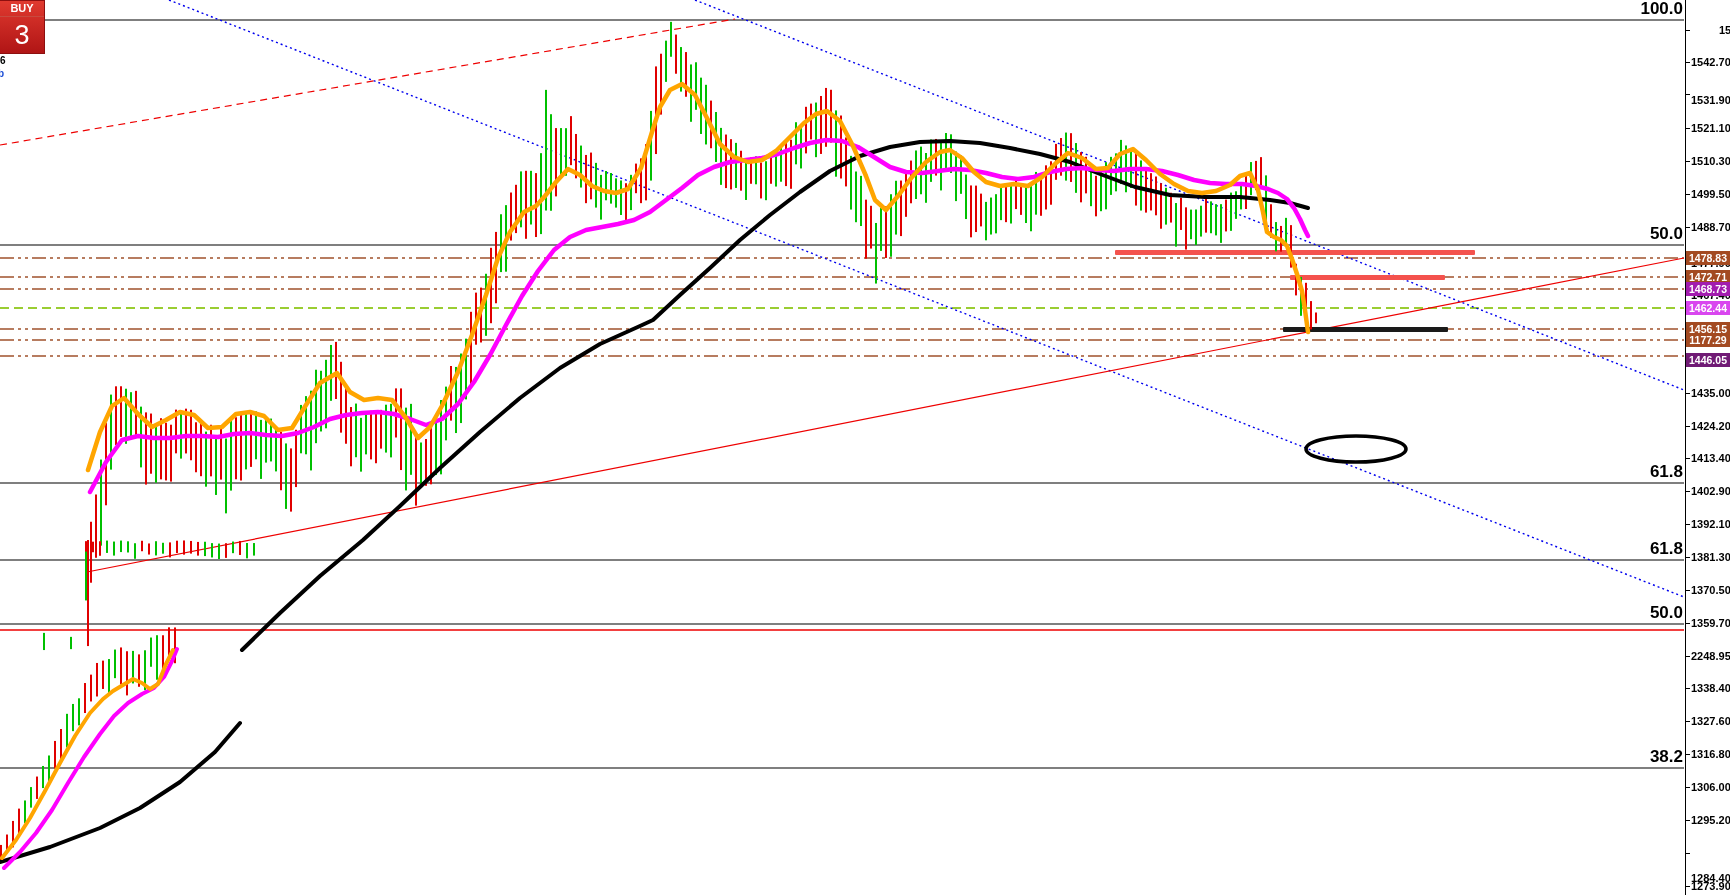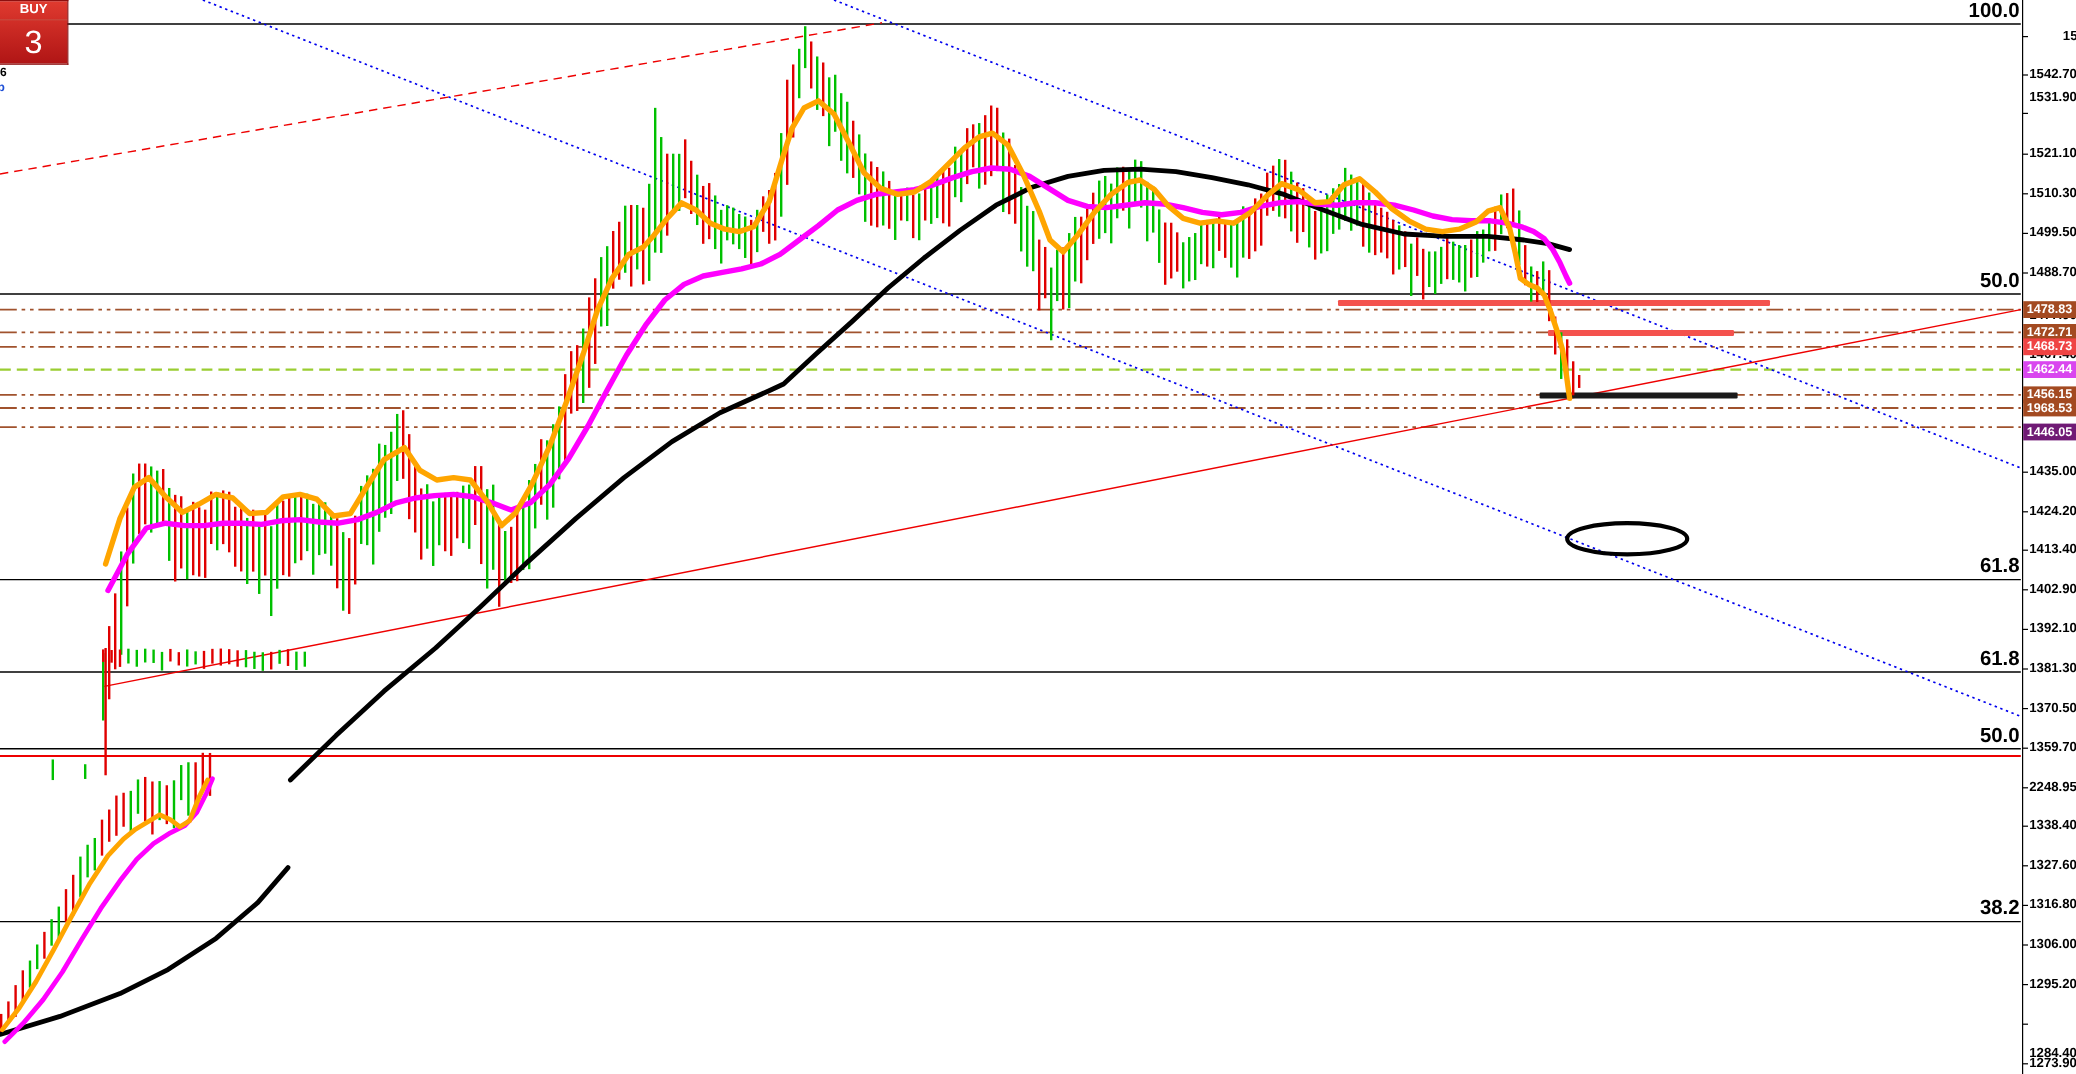--- a/index.html
+++ b/index.html
@@ -7,21 +7,21 @@
   #stage{position:relative;width:1730px;height:895px;background:#fff;}
   #plot{position:absolute;left:0;top:0;}
   #axis-border{position:absolute;left:1685px;top:0;width:1px;height:895px;background:#000;}
   .axis-label{position:absolute;left:1691px;transform:translateY(-50%);font-size:11px;font-weight:700;
     color:#000;white-space:nowrap;letter-spacing:0px;}
   .axis-tick{position:absolute;left:1685px;width:5px;height:1px;background:#000;}
   .badge{position:absolute;left:1686px;width:44px;height:14px;transform:translateY(-50%);
     color:#fff;font-size:10.5px;font-weight:700;text-align:center;line-height:14px;white-space:nowrap;}
   .fib-label{position:absolute;width:60px;text-align:right;transform:translateY(-100%);
     font-size:17px;font-weight:700;color:#000;}
-  #buy-panel{position:absolute;left:0;top:0;width:57px;height:54px;
+  #buy-panel{position:absolute;left:0;top:0;width:45px;height:54px;
     background:linear-gradient(#e03a2f,#b01515);border:1px solid #8d0f0f;border-left:none;
     box-sizing:border-box;color:#fff;text-align:center;cursor:pointer;}
   #buy-panel .buy-cap{font-size:11px;font-weight:700;line-height:15px;border-bottom:1px solid #c84a3f;}
   #buy-panel .buy-big{font-size:27px;font-weight:400;line-height:36px;}
   .frag{position:absolute;font-size:10px;font-weight:700;}
 </style>
 </head>
 <body>
 
 <div id="stage">
@@ -362,21 +362,21 @@
     </svg>
 
   <div id="axis-border"></div>
   <div id="axis">
       <div class="axis-label" style="top: 263px;">1477.90</div>
       <div class="axis-label" style="top: 295px;">1467.40</div>
       <div class="axis-label" style="top: 30px; margin-left: 28px;">1553.20</div>
       <div class="axis-tick" style="top: 30px;"></div>
       <div class="axis-label" style="top: 62px;">1542.70</div>
       <div class="axis-tick" style="top: 62px;"></div>
-      <div class="axis-label" style="top: 81px;">1531.90</div>
+      <div class="axis-label" style="top: 100px;">1531.90</div>
       <div class="axis-tick" style="top: 94px;"></div>
       <div class="axis-label" style="top: 128px;">1521.10</div>
       <div class="axis-tick" style="top: 128px;"></div>
       <div class="axis-label" style="top: 161px;">1510.30</div>
       <div class="axis-tick" style="top: 161px;"></div>
       <div class="axis-label" style="top: 194px;">1499.50</div>
       <div class="axis-tick" style="top: 194px;"></div>
       <div class="axis-label" style="top: 227px;">1488.70</div>
       <div class="axis-tick" style="top: 227px;"></div>
       <div class="axis-label" style="top: 393px;">1435.00</div>
@@ -406,24 +406,24 @@
       <div class="axis-label" style="top: 787px;">1306.00</div>
       <div class="axis-tick" style="top: 787px;"></div>
       <div class="axis-label" style="top: 820px;">1295.20</div>
       <div class="axis-tick" style="top: 820px;"></div>
       <div class="axis-label" style="top: 878px;">1284.40</div>
       <div class="axis-tick" style="top: 853px;"></div>
       <div class="axis-label" style="top: 886px;">1273.90</div>
       <div class="axis-tick" style="top: 886px;"></div>
       <div class="badge" style="top: 258px; background: rgb(163, 74, 33);">1478.83</div>
       <div class="badge" style="top: 277px; background: rgb(163, 74, 33);">1472.71</div>
-      <div class="badge" style="top: 289px; background: #ef4444;">1468.73</div>
+      <div class="badge" style="top: 289px; background: #a21caf;">1468.73</div>
       <div class="badge" style="top: 308px; background: #d946ef;">1462.44</div>
       <div class="badge" style="top: 329px; background: rgb(163, 74, 33);">1456.15</div>
-      <div class="badge" style="top: 340px; background: rgb(163, 74, 33);">1968.53</div>
+      <div class="badge" style="top: 340px; background: rgb(163, 74, 33);">1177.29</div>
       <div class="badge" style="top: 360px; background: #701a75;">1446.05</div>
     </div>
   <div id="fibs">
       <div class="fib-label" style="left: 1623px; top: 19px;">100.0</div>
       <div class="fib-label" style="left: 1623px; top: 244px;">50.0</div>
       <div class="fib-label" style="left: 1623px; top: 482px;">61.8</div>
       <div class="fib-label" style="left: 1623px; top: 559px;">61.8</div>
       <div class="fib-label" style="left: 1623px; top: 623px;">50.0</div>
       <div class="fib-label" style="left: 1623px; top: 767px;">38.2</div>
     </div>

